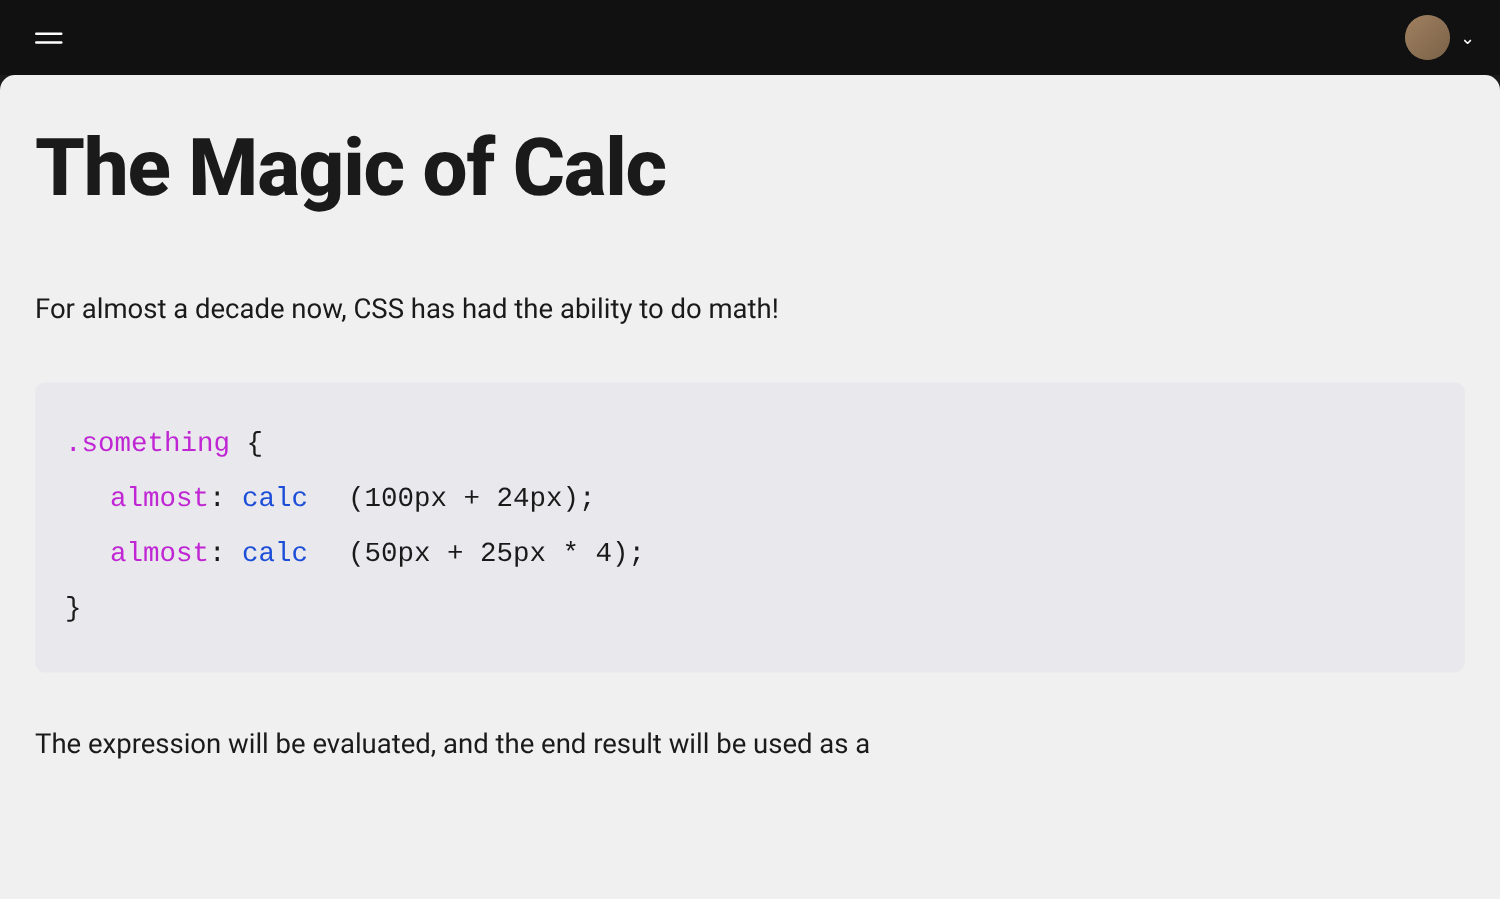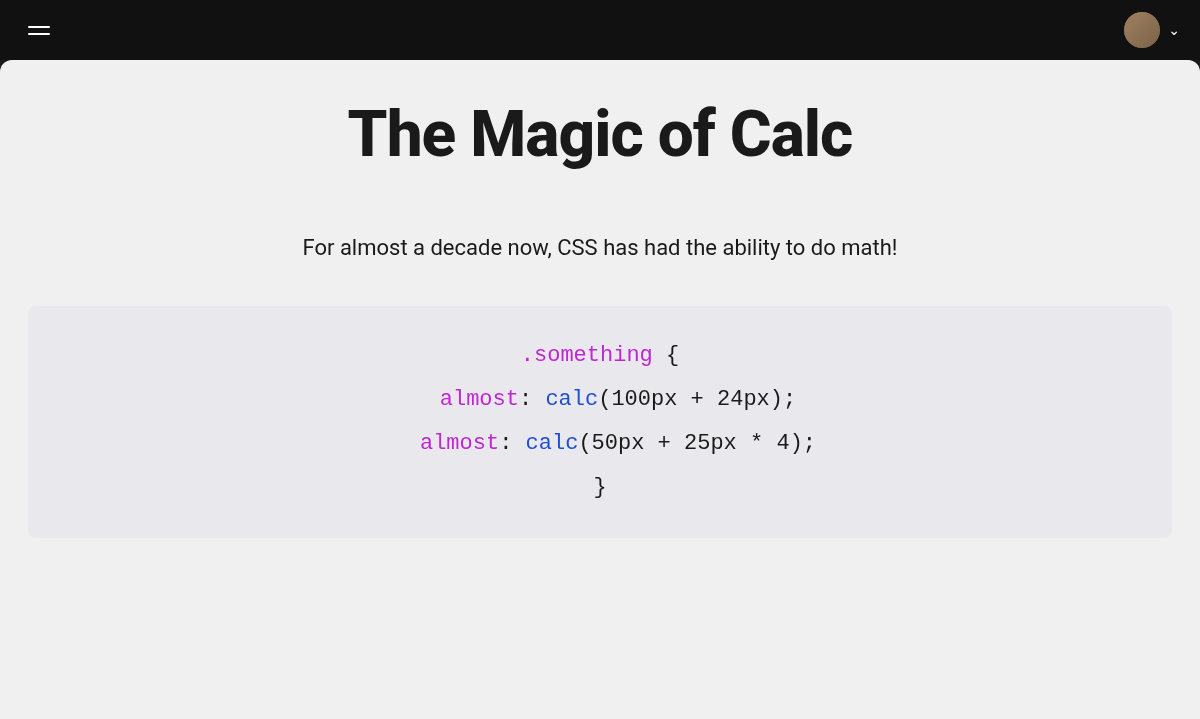--- a/index.html
+++ b/index.html
@@ -76,21 +76,20 @@
     }
 
     
     .content-area {
       background-color: #f0f0f0;
       margin: 0;
       height: calc(719px - 60px);
       overflow: hidden;
       border-radius: 12px 12px 0 0;
       padding: 40px 28px 28px 28px;
-      text-align: center;
     }
 
     .page-title {
       font-size: 64px;
       font-weight: 800;
       color: #1a1a1a;
       line-height: 1.1;
       margin-bottom: 60px;
       letter-spacing: -1px;
     }
@@ -132,20 +131,21 @@
       color: #1a1a1a;
     }
 
     .code-function {
       color: #1d4ed8;
       font-weight: 500;
     }
 
     .code-value {
       color: #1a1a1a;
+      margin-left: 32px;
     }
 
     .code-line {
       display: block;
     }
 
     .code-indent {
       margin-left: 36px;
     }
 
@@ -187,14 +187,15 @@
       <span class="code-property">almost</span><span class="code-colon">: </span><span class="code-function">calc</span><span class="code-value">(100px + 24px);</span>
     </span>
     <span class="code-line code-indent">
       <span class="code-property">almost</span><span class="code-colon">: </span><span class="code-function">calc</span><span class="code-value">(50px + 25px * 4);</span>
     </span>
     <span class="code-line">
       <span class="code-brace">}</span>
     </span>
   </div>
 
+  <p class="bottom-text">The expression will be evaluated, and the end result will be used as a</p>
 
 </main>
 
 </body></html>

